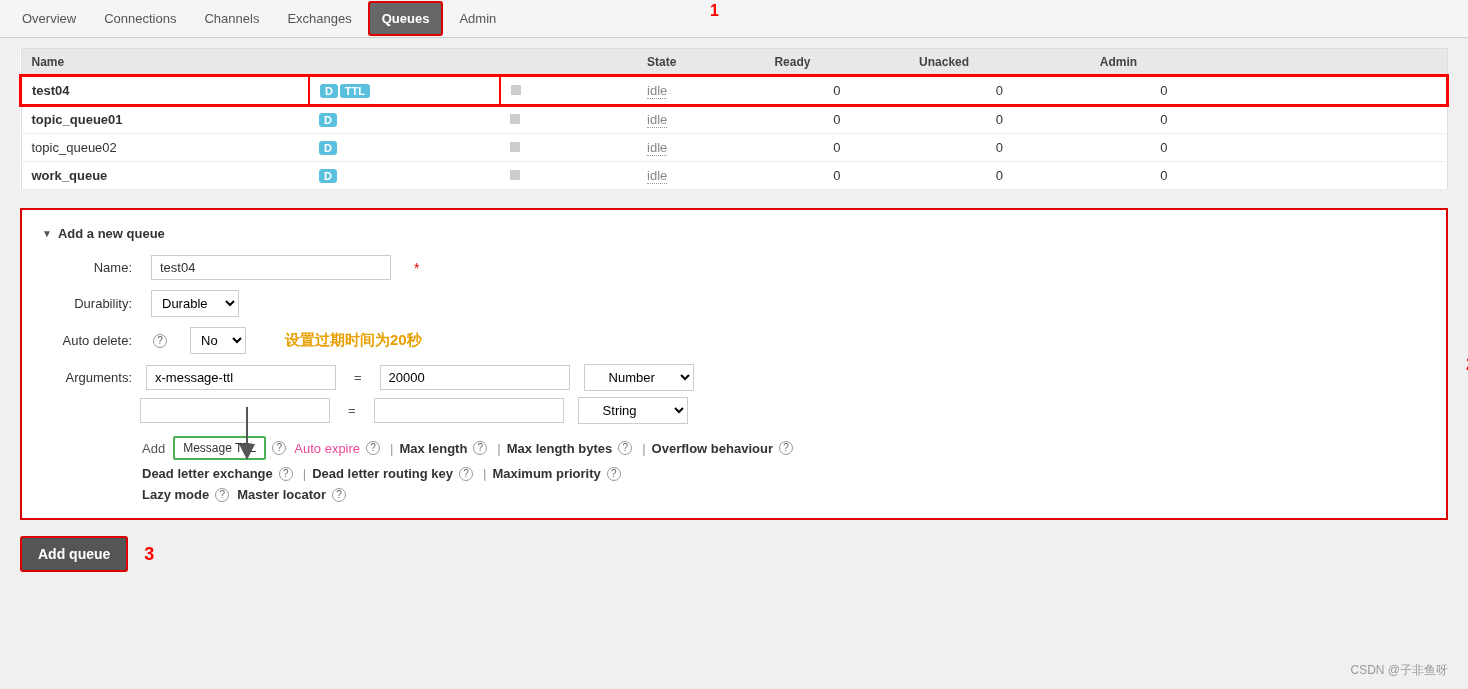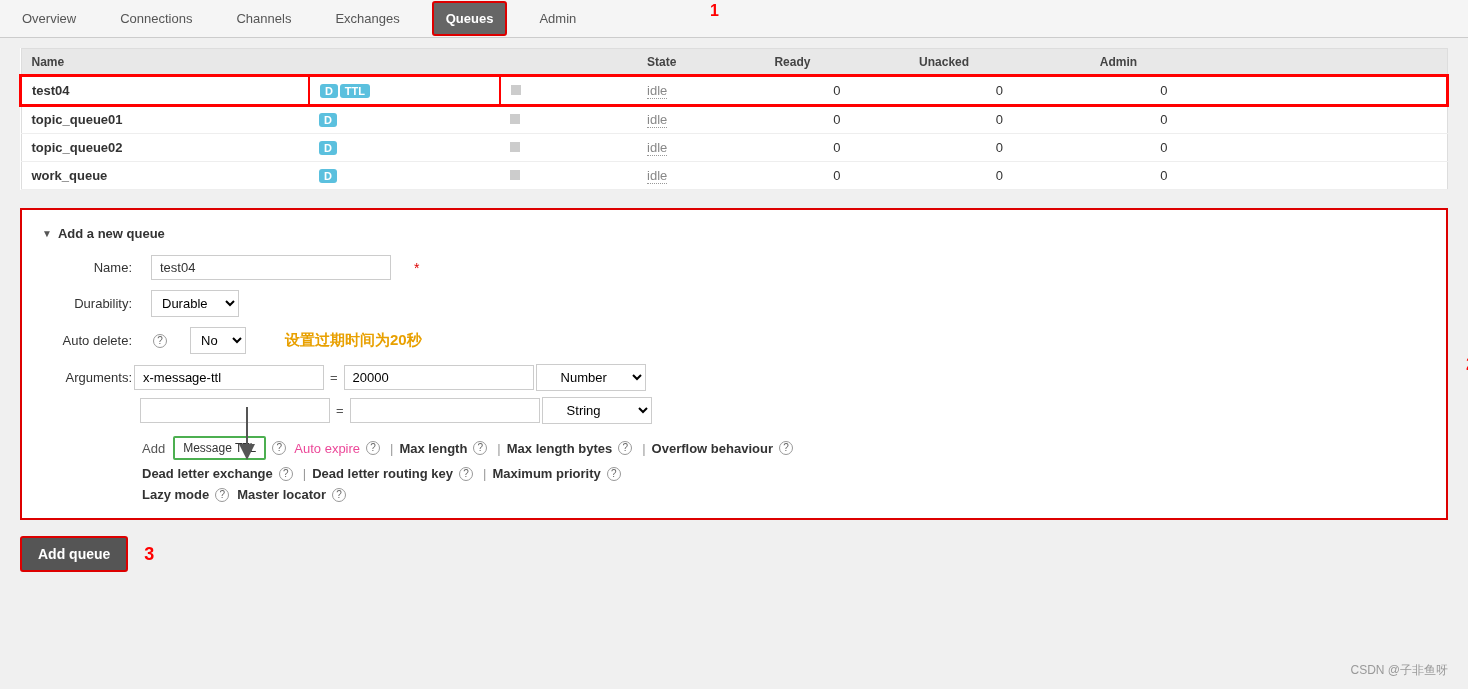--- a/index.html
+++ b/index.html
@@ -11,21 +11,21 @@
     }
 
     
     .nav-bar {
       background: #f5f5f5;
       border-bottom: 1px solid #ccc;
       display: flex;
       align-items: center;
       padding: 0 10px;
       height: 38px;
-      gap: 20px;
+      gap: 4px;
     }
     .nav-item {
       padding: 8px 12px;
       cursor: pointer;
       font-size: 13px;
       color: #555;
       text-decoration: none;
       border-radius: 3px;
     }
     .nav-item.active {
@@ -136,21 +136,21 @@
       font-size: 15px;
       margin-left: 20px;
       font-weight: bold;
     }
 
     
     .arg-row {
       display: flex;
       align-items: center;
       margin-bottom: 6px;
-      gap: 2px;
+      gap: 14px;
     }
     .arg-label {
       width: 90px;
       text-align: right;
       font-size: 13px;
       color: #333;
       flex-shrink: 0;
     }
     .arg-key-input {
       border: 1px solid #ccc;
@@ -350,21 +350,21 @@
           <td><span class="idle-text">idle</span></td>
           <td style="text-align: center;">0</td>
           <td style="text-align: center;">0</td>
           <td style="text-align: center;">0</td>
           <td></td>
           <td></td>
           <td></td>
           <td></td>
         </tr>
         <tr>
-          <td style="font-weight: bold;">topic_queue02</td>
+          <td style="font-weight: normal;">topic_queue02</td>
           <td><span class="badge badge-d">D</span></td>
           <td><span style="display: inline-block; width: 10px; height: 10px; background: rgb(204, 204, 204); margin-right: 2px;"></span></td>
           <td></td>
           <td><span class="idle-text">idle</span></td>
           <td style="text-align: center;">0</td>
           <td style="text-align: center;">0</td>
           <td style="text-align: center;">0</td>
           <td></td>
           <td></td>
           <td></td>

